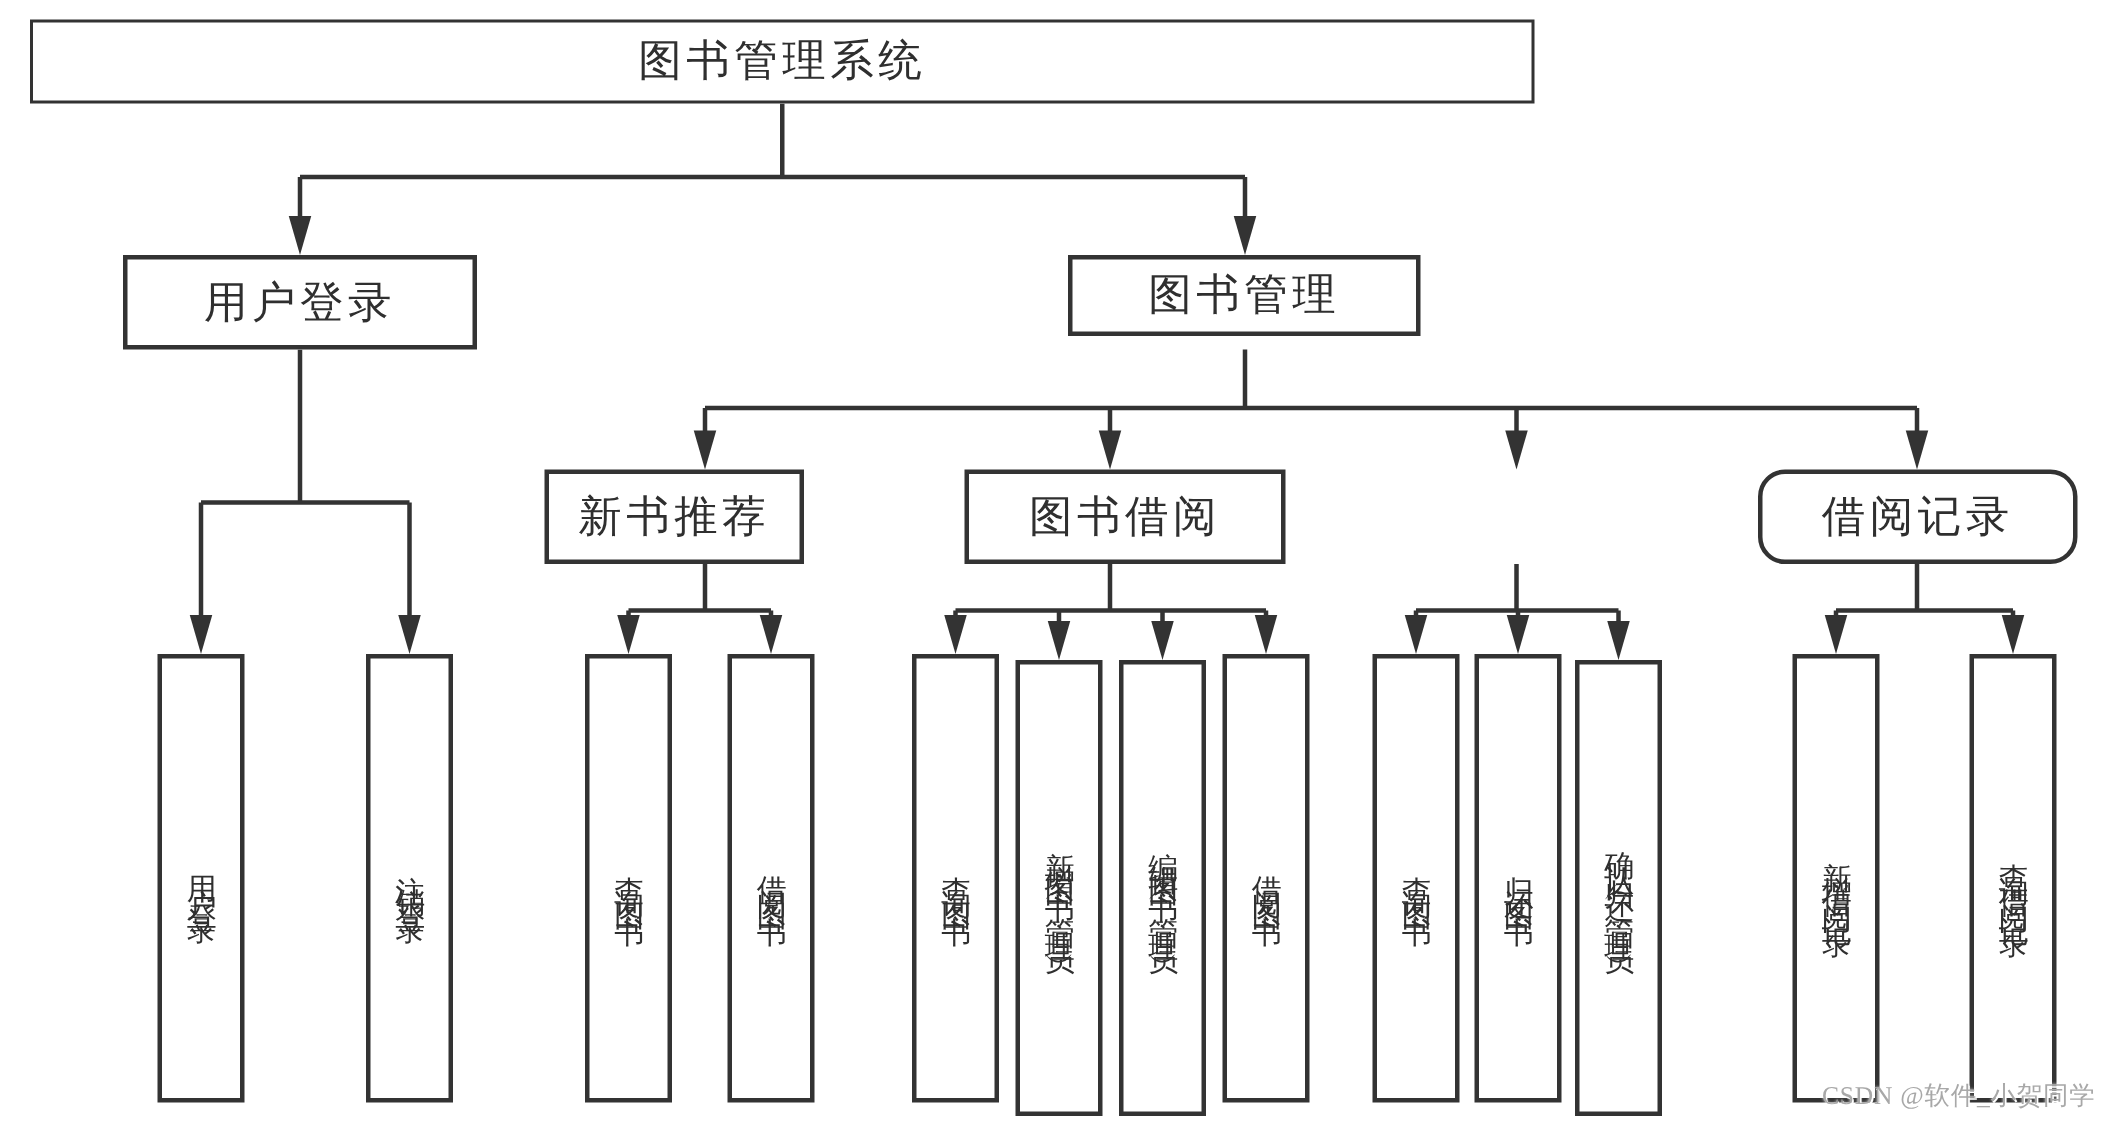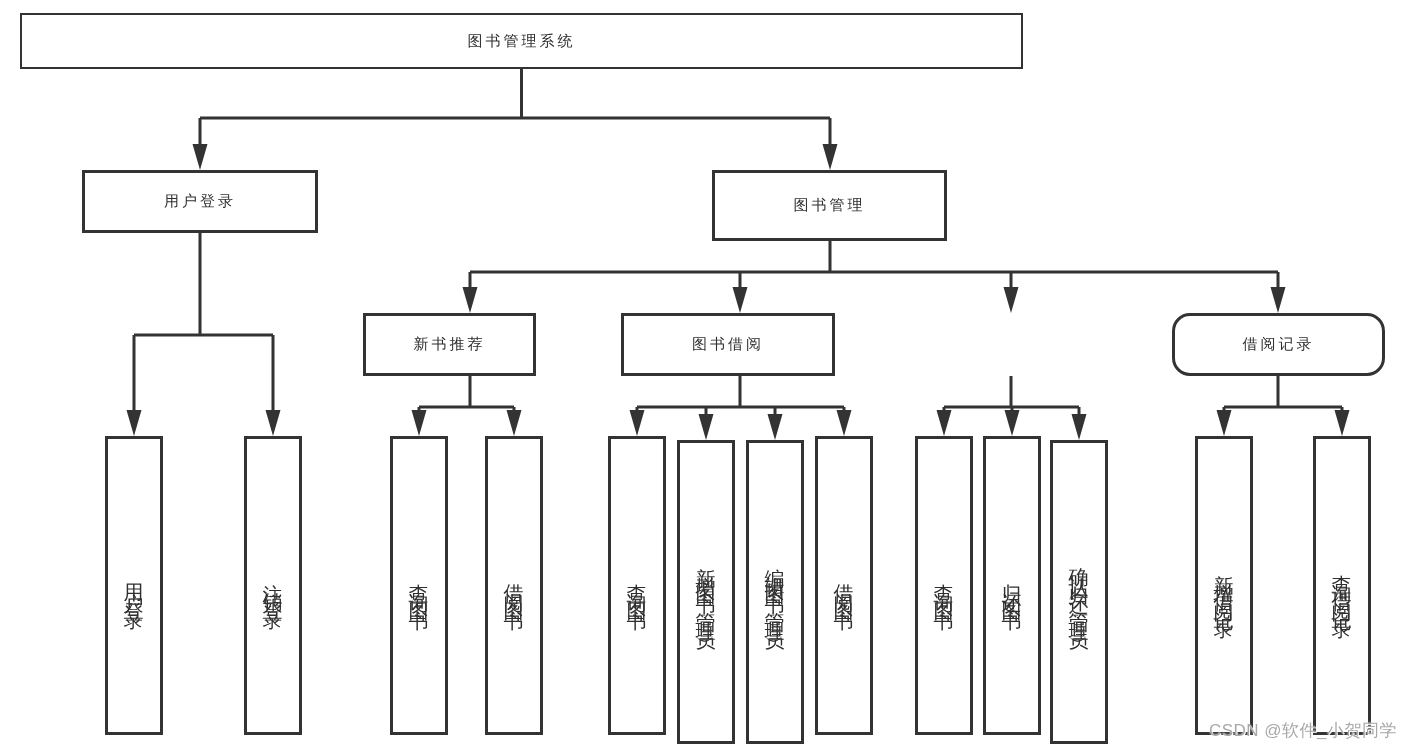--- a/index.html
+++ b/index.html
@@ -27,21 +27,21 @@
     box-sizing: border-box;
     border: 3px solid #333333;
     background: #ffffff;
     display: flex;
     align-items: center;
     justify-content: center;
     z-index: 2;
   }
   .box.root { border-width: 2px; }
   .hlabel {
-    font-size: 15px;
+    font-size: 29px;
     letter-spacing: 3px;
     color: #2f2f2f;
     white-space: nowrap;
   }
   .vlabel {
     writing-mode: vertical-rl;
     font-size: 20px;
     letter-spacing: 9px;
     color: #2f2f2f;
     line-height: 1;
@@ -49,20 +49,21 @@
   .watermark {
     position: absolute;
     right: 8px;
     bottom: 5px;
     font-size: 17px;
     color: #a8a8a8;
     letter-spacing: 0.5px;
     z-index: 3;
     text-shadow: 0 0 2px #ffffff, 1px 1px 0 #ffffff;
     white-space: nowrap;
+    font-family: Liberation Serif, serif;
   }
 </style>
 </head>
 <body>
 
 <div class="stage">
 
   <svg class="connectors" width="1405" height="747" viewBox="0 0 1405 747">
     <path class="ln" d="
       M521.5 69 V118 M200 118 H830 M200 118 V150 M830 118 V150
@@ -95,28 +96,28 @@
     </g>
   </svg>
 
   <div class="box root" style="left:20px; top:13px; width:1003px; height:56px;">
     <span class="hlabel">图书管理系统</span>
   </div>
 
   <div class="box" style="left:82px; top:170px; width:236px; height:63px;">
     <span class="hlabel">用户登录</span>
   </div>
-  <div class="box" style="left:712px; top:170px; width:235px; height:71px;">
+  <div class="box" style="left:712px; top:170px; width:235px; height:54px;">
     <span class="hlabel">图书管理</span>
   </div>
 
   <div class="box" style="left:363px; top:313px; width:173px; height:63px;">
     <span class="hlabel">新书推荐</span>
   </div>
-  <div class="box" style="left:621px; top:313px; width:214px; height:63px;">
+  <div class="box" style="left:643px; top:313px; width:214px; height:63px;">
     <span class="hlabel">图书借阅</span>
   </div>
   <div class="box" style="left:1172px; top:313px; width:213px; height:63px;border-radius:18px;">
     <span class="hlabel">借阅记录</span>
   </div>
 
   <div class="box" style="left:105px; top:436px; width:58px; height:299px;">
     <span class="vlabel">用户登录</span>
   </div>
   <div class="box" style="left:244px; top:436px; width:58px; height:299px;">

